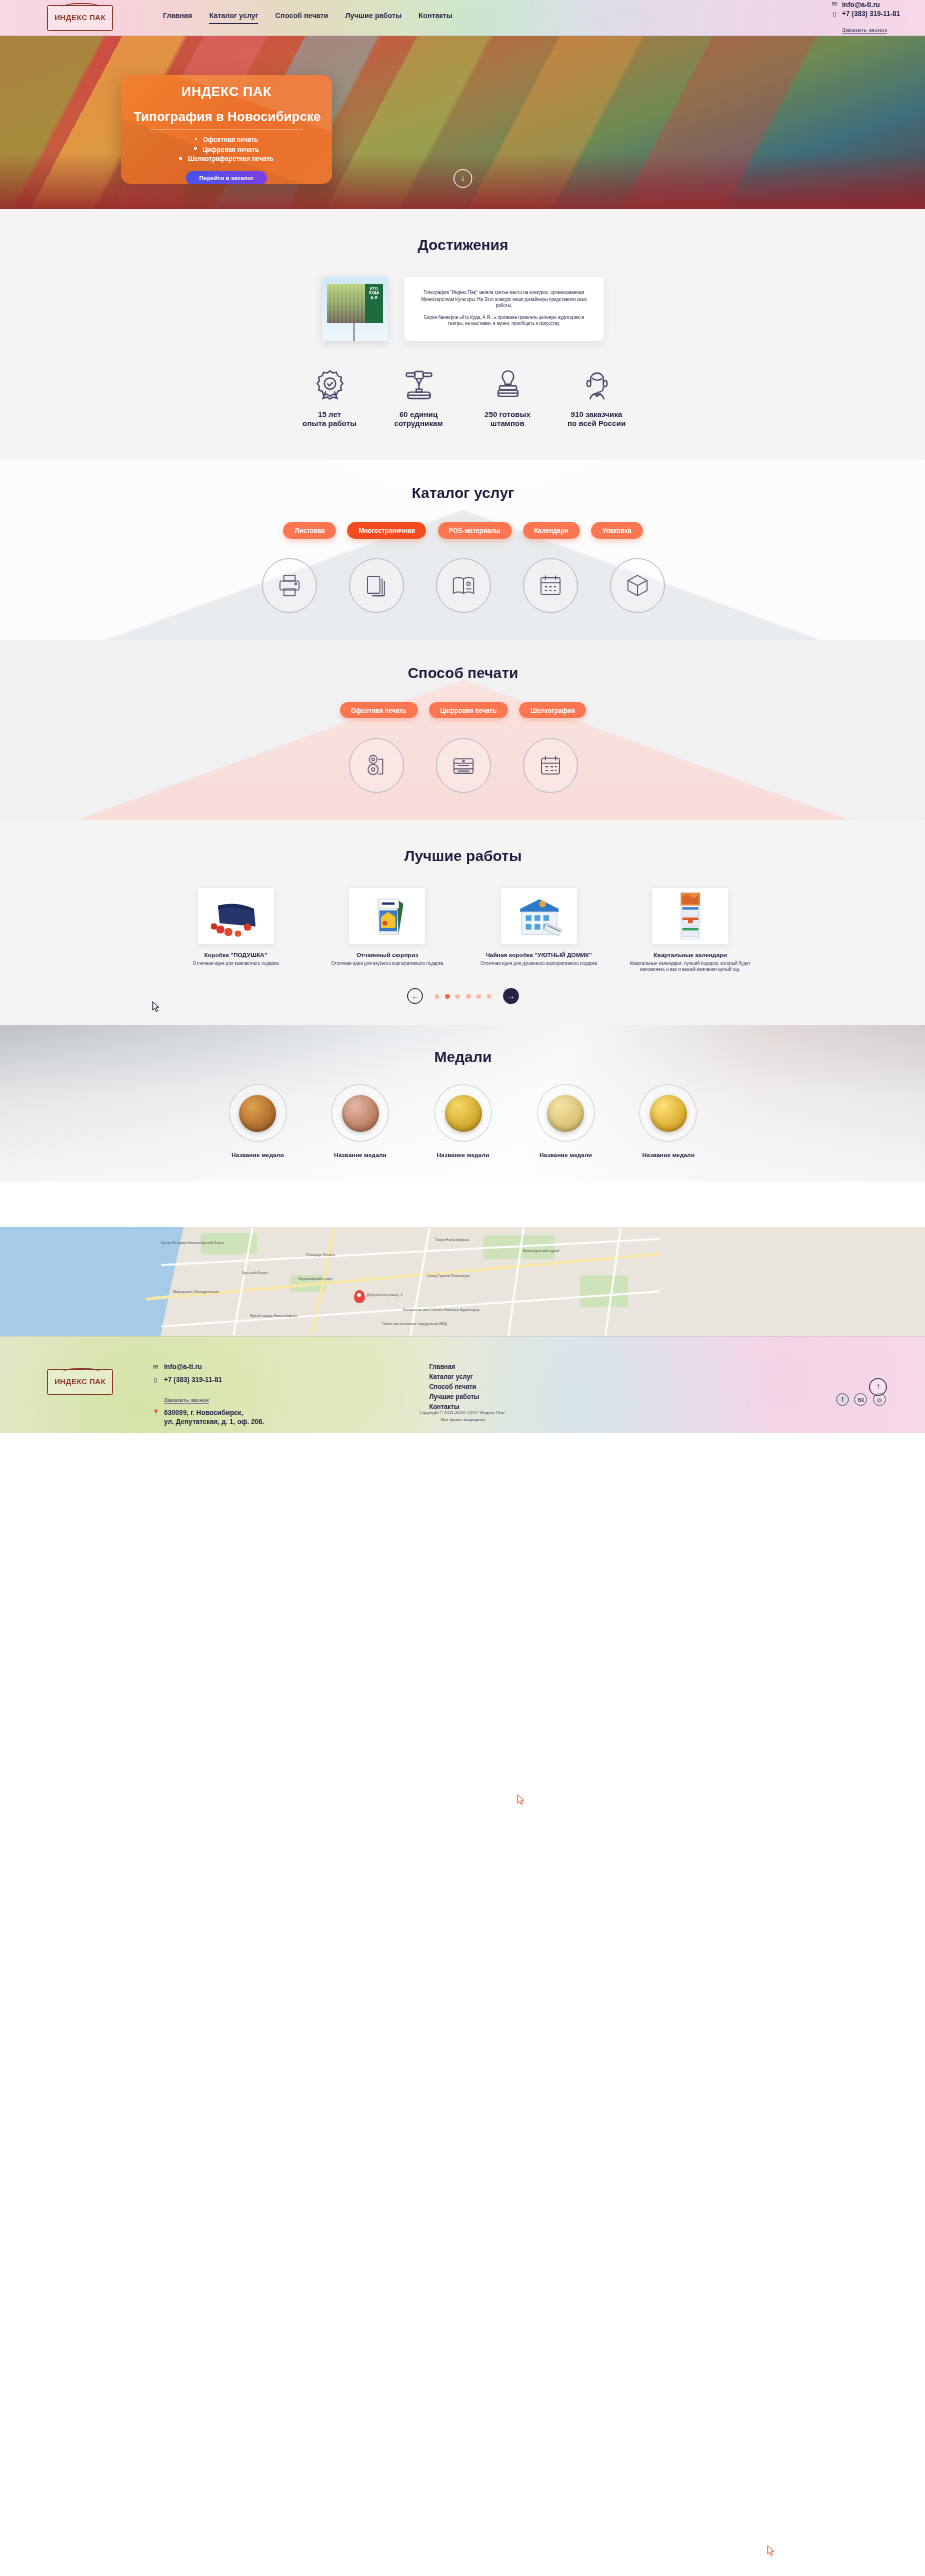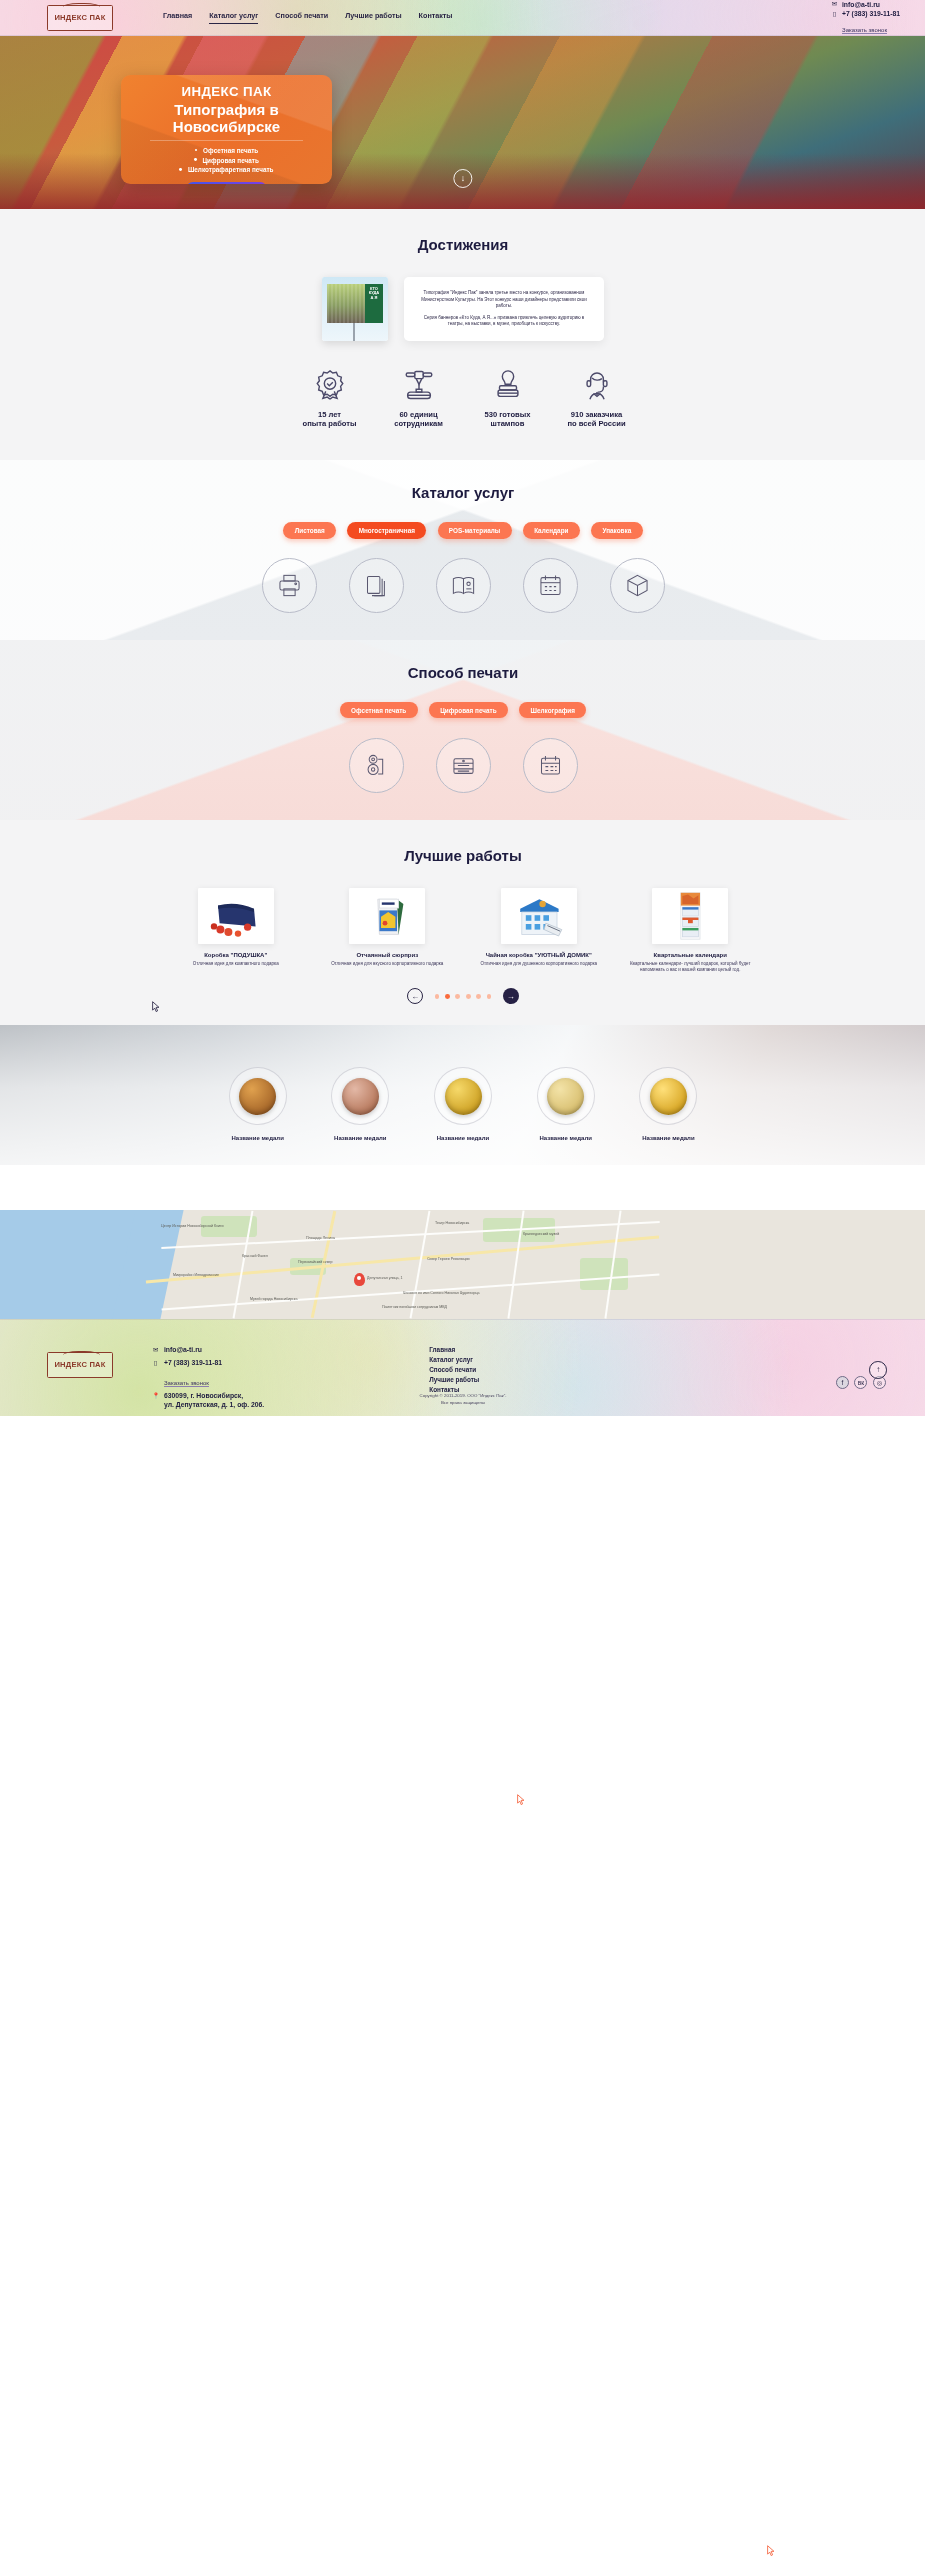--- a/index.html
+++ b/index.html
@@ -72,21 +72,21 @@
     background: linear-gradient(135deg,#f0822f,#ec6f2a 50%,#e8762f);
     box-shadow: 0 6.4px 17.7px rgba(90,25,10,.35);
     padding: 8.9px 11.3px 0; text-align: center; overflow: hidden;
   }
   .hero-card::before {
     content:""; position:absolute; inset:0;
     background: linear-gradient(200deg, rgba(255,255,255,.10) 0 30%, transparent 31%),
                 linear-gradient(20deg, rgba(0,0,0,.06) 0 35%, transparent 36%);
   }
   .hero-title { font-size: 13.3px; font-weight: bold; color: #fff; letter-spacing: 0.4px; position: relative; }
-  .hero-sub { font-size: 15px; font-weight: bold; color: #fff; margin-top: 2px; position: relative; }
+  .hero-sub { font-size: 13px; font-weight: bold; color: #fff; margin-top: 10px; position: relative; text-align: right; }
   .hero-sep { height: 0.8px; background: rgba(255,255,255,.3); margin: 5.6px 17.7px 4.8px; position: relative; }
   .hero-list { list-style: none; position: relative; }
   .hero-list li {
     font-size: 6.4px; color: #fff; font-weight: 600; line-height: 9.7px;
     position: relative; padding-left: 0;
   }
   .hero-list li .dot { display:inline-block; width:2.8px; height:2.8px; border-radius:50%; background:#fff; margin-right:5.6px; vertical-align: 1.6px; }
   .hero-btn {
     display: inline-block; margin-top: 6.4px; padding: 4px 13px; border-radius: 8.9px;
     background: linear-gradient(90deg,#4554e8,#7b3fe4); color: #fff;
@@ -340,21 +340,21 @@
         <div class="n">60 единиц</div>
         <div class="l">сотрудникам</div>
       </div>
       <div class="stat">
         <svg width="34" height="34" viewBox="0 0 48 48" fill="none" stroke="#4c4a6a" stroke-width="2">
           <path d="M24 4c-5 0-8 4-8 8 0 5 4 6 4 11h8c0-5 4-6 4-11 0-4-3-8-8-8z"></path>
           <rect x="12" y="25" width="24" height="6" rx="2"></rect>
           <rect x="10" y="31" width="28" height="9" rx="3"></rect>
             <path d="M10 35.5h28"></path>
         </svg>
-        <div class="n">530 готовых</div>
+        <div class="n">250 готовых</div>
         <div class="l">штампов</div>
       </div>
       <div class="stat">
         <svg width="34" height="34" viewBox="0 0 48 48" fill="none" stroke="#4c4a6a" stroke-width="2">
           <path d="M15 20v-4a9 9 0 0118 0v4"></path>
           <rect x="10" y="18" width="5" height="8" rx="2"></rect>
             <rect x="33" y="18" width="5" height="8" rx="2"></rect>
           <path d="M33 26v2a6 6 0 01-6 6h-2"></path>
           <path d="M17 14c4 4 10 4 14 1"></path>
           <path d="M24 34v4"></path>
@@ -541,20 +541,21 @@
         <span class="dot"></span>
         <span class="dot"></span>
       </div>
       <div class="c-btn c-next">
           <span>→</span>
         </div>
     </div>
   </div>
 
   <div class="medals">
+    <div class="section-title">Медали</div>
     <div class="medal-row">
       <div class="medal">
         <div class="disc">
             <div class="coin c1"></div>
           </div>
         <div class="mname">Название медали</div>
       </div>
       <div class="medal">
         <div class="disc">
             <div class="coin c2"></div>

